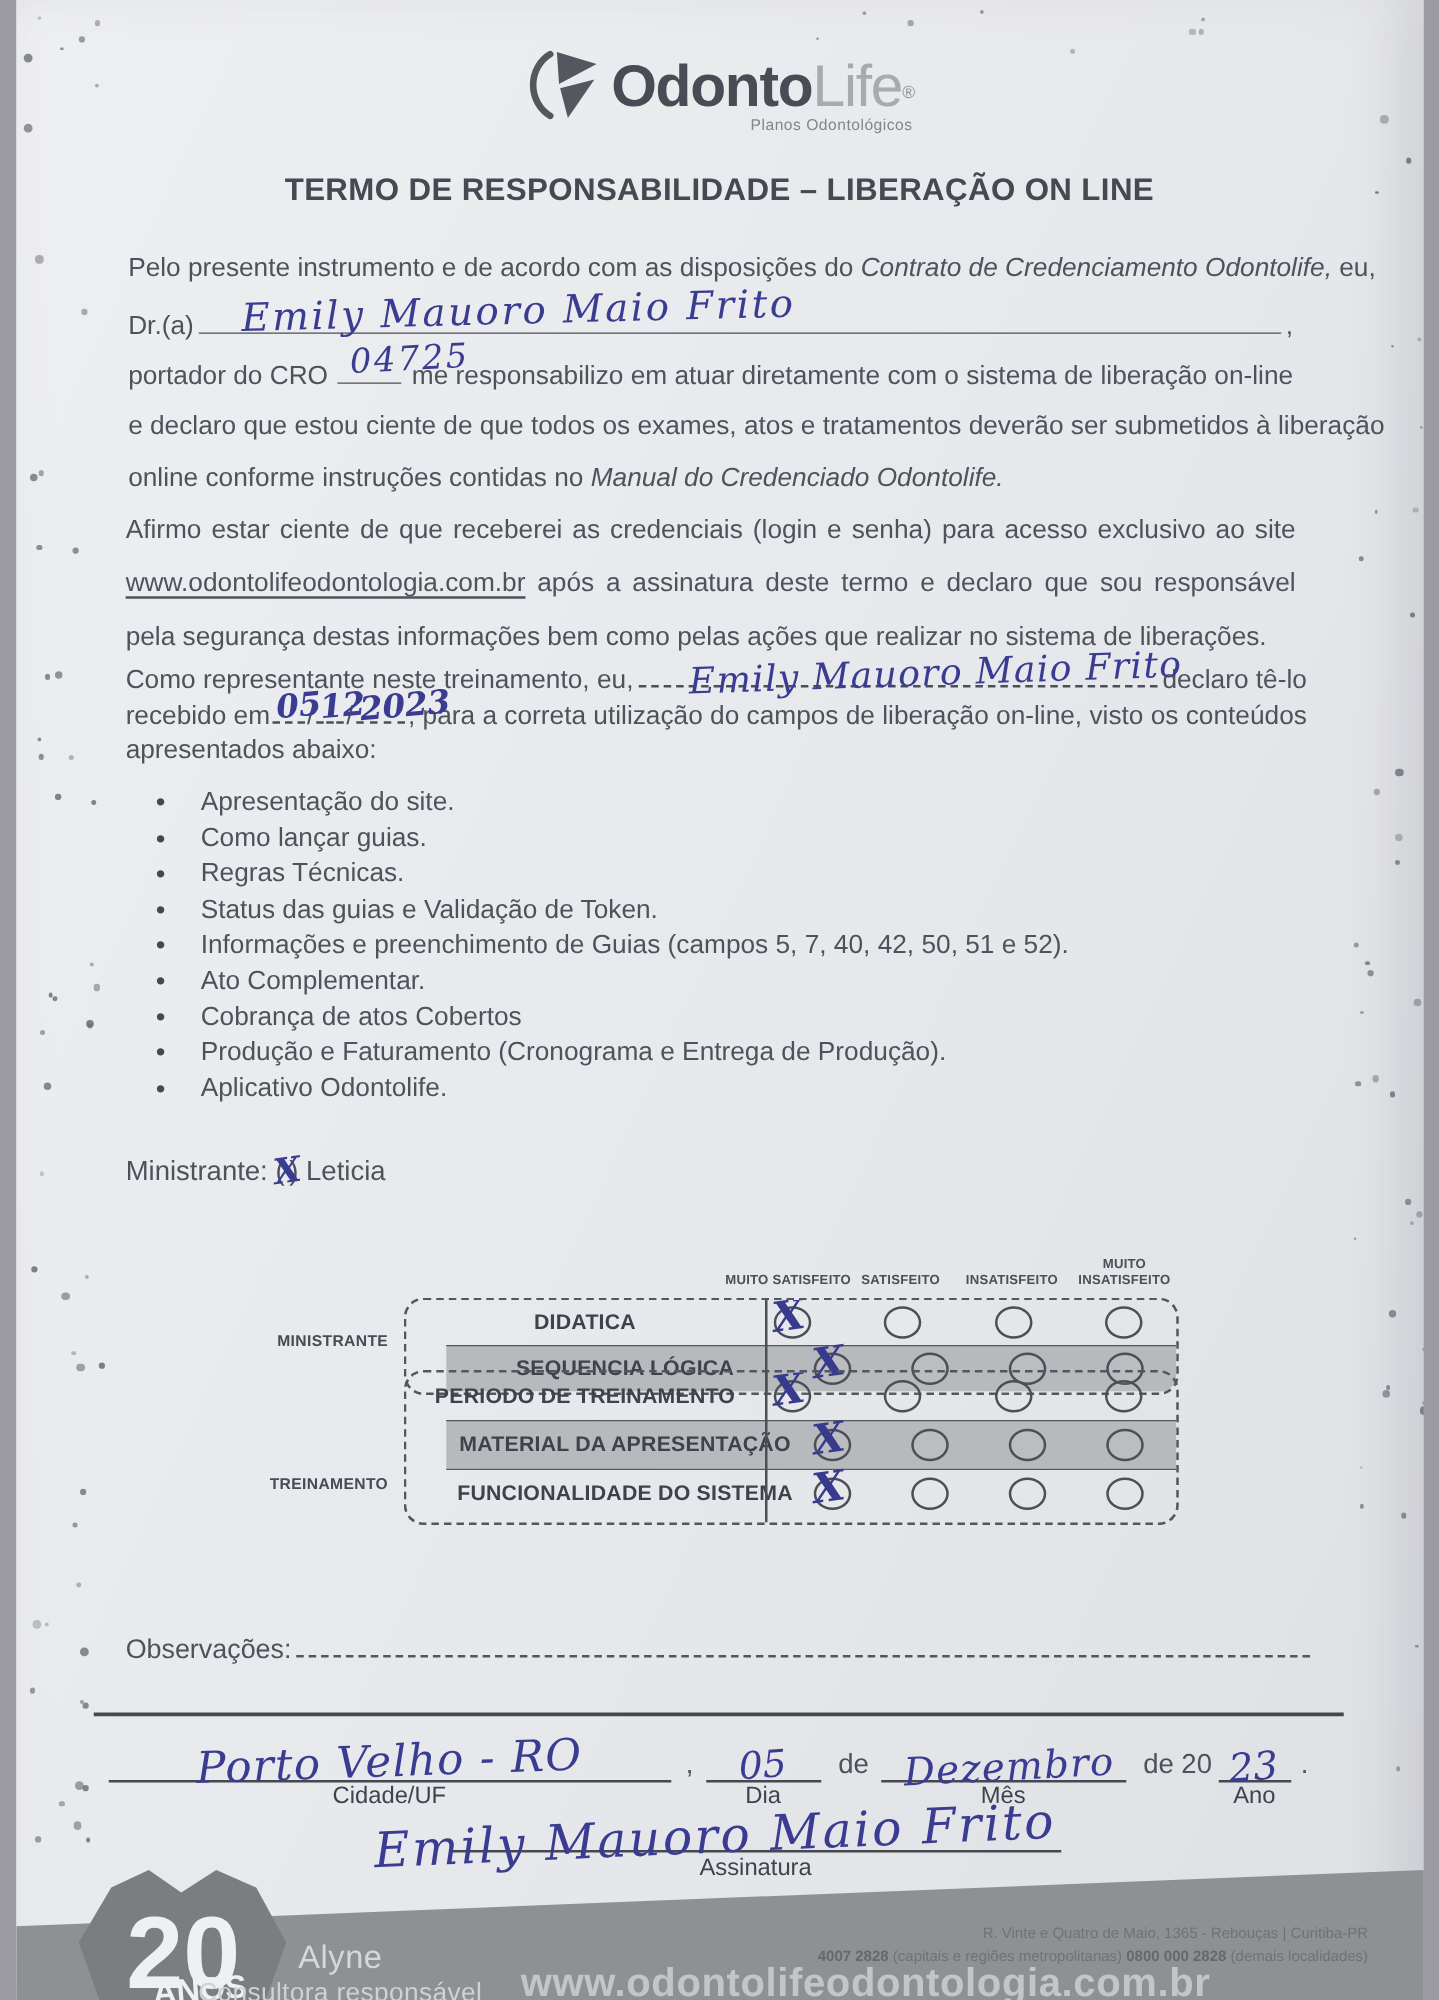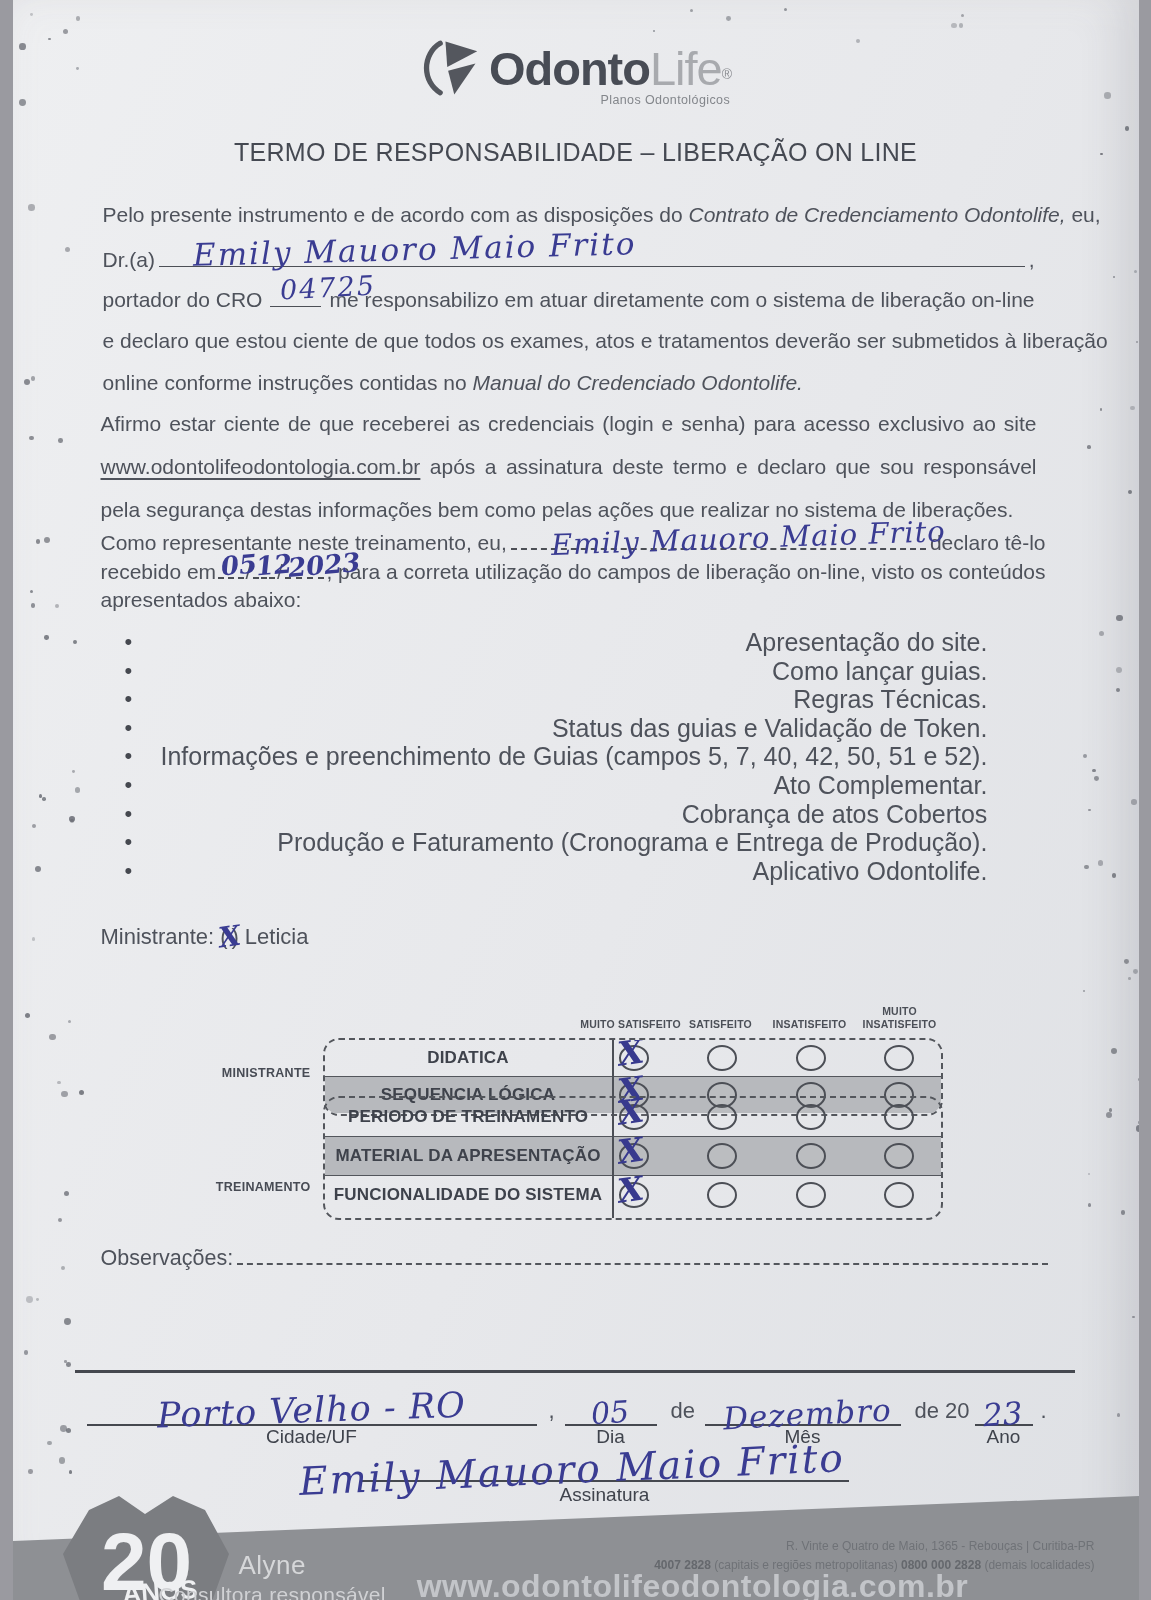--- a/index.html
+++ b/index.html
@@ -15,21 +15,21 @@
 
   
   .logo{position:absolute;top:36px;left:0;right:0;display:flex;justify-content:center;align-items:center;gap:10px;}
   .logo-textwrap{position:relative;line-height:1;}
   .brand-bold{font-size:47px;font-weight:800;color:#484c55;letter-spacing:-1px;}
   .brand-light{font-size:47px;font-weight:400;color:#a8aaae;letter-spacing:-1px;}
   .reg{font-size:14px;color:#8b8d92;vertical-align:super;}
   .tagline{position:absolute;right:2px;bottom:-15px;font-size:12.5px;color:#83868b;letter-spacing:.4px;white-space:nowrap;}
 
   .title{position:absolute;top:138px;left:0;width:100%;text-align:center;margin:0;
-    font-size:25px;font-weight:400;color:#454952;letter-spacing:.3px;}
+    font-size:25px;font-weight:700;color:#454952;letter-spacing:.3px;}
 
   
   .p1{position:absolute;left:90px;top:194px;width:932px;font-size:21px;}
   .p1 .pline{height:42px;line-height:42px;white-space:nowrap;}
   em{font-style:italic;}
   .fieldline{display:flex;align-items:baseline;}
   .blank{position:relative;display:inline-block;}
   .solid{border-bottom:1.8px solid #4c4f56;}
   .dashed{border-bottom:2.2px dashed #4c4f56;}
   .grow{flex:1;}
@@ -42,44 +42,44 @@
   .p2{position:absolute;left:88px;top:402px;width:936px;font-size:21px;line-height:43px;text-align:justify;}
   .ulink{text-decoration:underline;text-underline-offset:4px;}
 
   .p3{position:absolute;left:88px;top:522px;width:945px;font-size:21px;}
   .p3 .pline{height:31px;line-height:31px;white-space:nowrap;}
   .hw-name2{position:absolute;left:40px;bottom:-6px;font-size:29px;letter-spacing:1px;transform:rotate(-2deg);white-space:nowrap;}
   .dtblank{height:24px;margin:0 2px;}
   .d1{width:40px;} .d2{width:34px;} .d3{width:62px;}
   .hw-date{position:absolute;left:3px;bottom:-4px;font-size:26px;font-weight:bold;transform:rotate(-5deg);white-space:nowrap;}
 
-  .topics{position:absolute;left:104px;top:628px;margin:0;padding:0;list-style:none;font-size:25px;text-align:right;}
+  .topics{position:absolute;left:104px;top:628px;margin:0;padding:0;list-style:none;font-size:21px;}
   .topics li{height:28.6px;line-height:28.6px;padding-left:44px;position:relative;white-space:nowrap;}
   .topics li::before{content:"•";position:absolute;left:8px;font-size:22px;color:#45484f;}
 
   .mini{position:absolute;left:88px;top:918px;font-size:22px;height:34px;line-height:34px;}
   .paren{font-size:22px;color:#4e525b;}
   .mini-x{display:inline-block;font-size:28px;font-weight:bold;margin:0 -9px;position:relative;top:2px;transform:rotate(-8deg);}
 
   
   .thead{position:absolute;top:982px;left:0;width:100%;height:50px;}
   .hcell{position:absolute;bottom:0;width:104px;text-align:center;font-size:10.5px;font-weight:bold;line-height:1.3;color:#4b4f57;letter-spacing:.2px;}
   .glabel{position:absolute;left:178px;width:120px;text-align:right;font-size:12.5px;font-weight:bold;color:#474b54;letter-spacing:.3px;}
   .gbox{position:absolute;left:310px;width:620px;border:2.5px dashed #53565c;border-radius:16px;box-sizing:border-box;overflow:hidden;}
   .vdiv{position:absolute;left:287px;top:0;bottom:0;width:2px;background:#4c4f56;z-index:2;}
   .rrow{display:flex;position:relative;}
   .g1 .rrow{height:35.8px;} .g2 .rrow{height:38.2px;}
-  .rrow + .rrow{border-top:1.8px solid #53565c;}
+  .rrow + .rrow{border-top:1.8px solid #53565c;margin-left:32px;}
   .gray{background:#b7b9bd;}
   .rlabel{width:287px;display:flex;align-items:center;justify-content:center;font-weight:bold;font-size:17px;color:#3e424b;letter-spacing:.2px;white-space:nowrap;}
   .rcells{flex:1;display:flex;justify-content:space-between;align-items:center;padding:0 26px 0 7px;}
   .circle{position:relative;width:30px;height:26px;border:2.2px solid #4c4f56;border-radius:50%;box-sizing:border-box;background:rgba(255,255,255,.06);}
   .cmark{position:absolute;left:-3px;top:-14px;font-size:33px;font-weight:bold;font-family:"DejaVu Serif",serif;font-style:italic;color:#383a8e;transform:rotate(-8deg);}
 
-  .obs{position:absolute;left:88px;top:1237px;width:947px;display:flex;align-items:baseline;font-size:21.5px;}
+  .obs{position:absolute;left:88px;top:1298px;width:947px;display:flex;align-items:baseline;font-size:21.5px;}
   .obsline{flex:1;border-bottom:2.4px dashed #53565c;margin-left:4px;height:26px;}
 
   
   .topline{position:absolute;top:1370px;left:62px;width:1000px;height:3.4px;background:#45484f;}
   .fline{position:absolute;border-bottom:2.6px solid #45484f;height:30px;}
   .flabel{position:absolute;top:1426px;text-align:center;font-size:19px;color:#3f434c;}
   .ptxt{position:absolute;top:1398px;font-size:22px;color:#4e525b;}
   .hw-city{position:absolute;left:70px;bottom:-6px;font-size:35px;letter-spacing:1px;transform:rotate(-2deg);white-space:nowrap;}
   .hw-day{position:absolute;left:26px;bottom:-6px;font-size:30px;transform:rotate(-4deg);}
   .hw-month{position:absolute;left:18px;bottom:-8px;font-size:31px;letter-spacing:1px;transform:rotate(-3deg);white-space:nowrap;}

